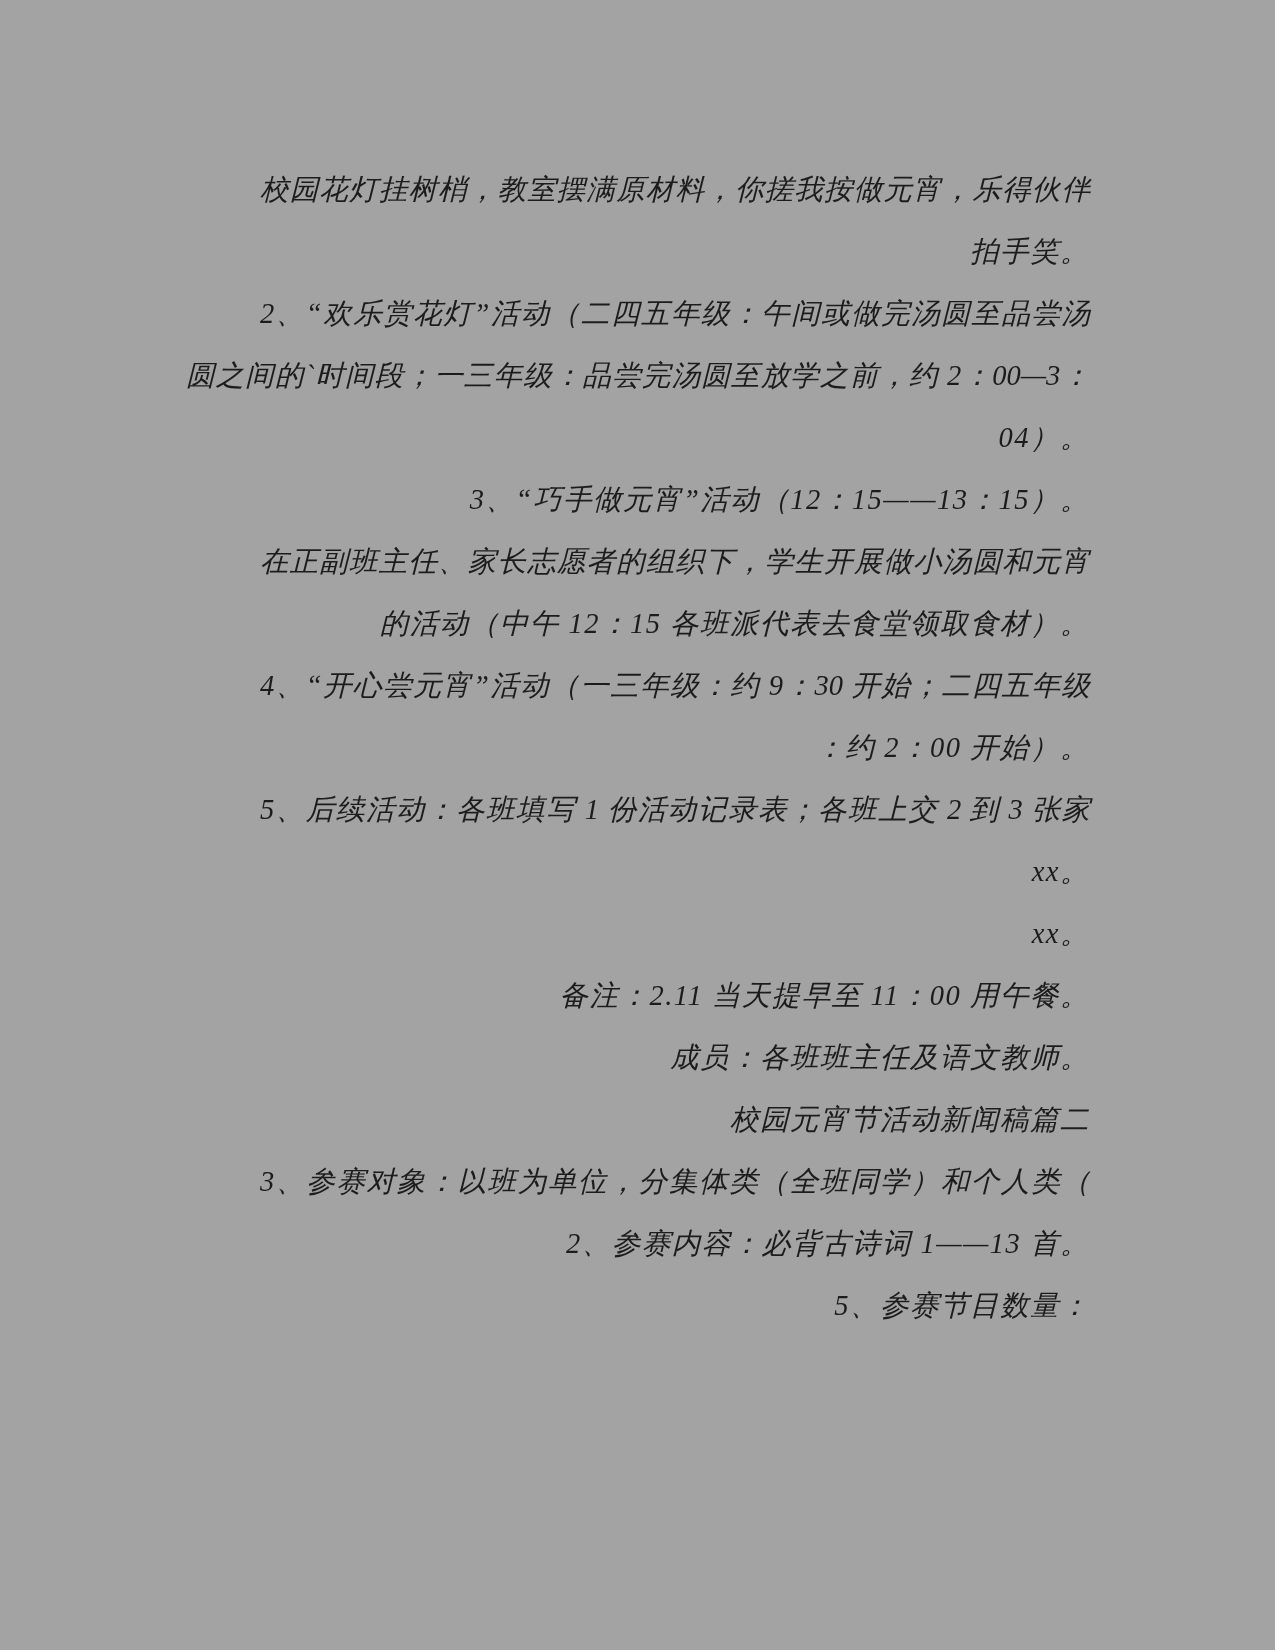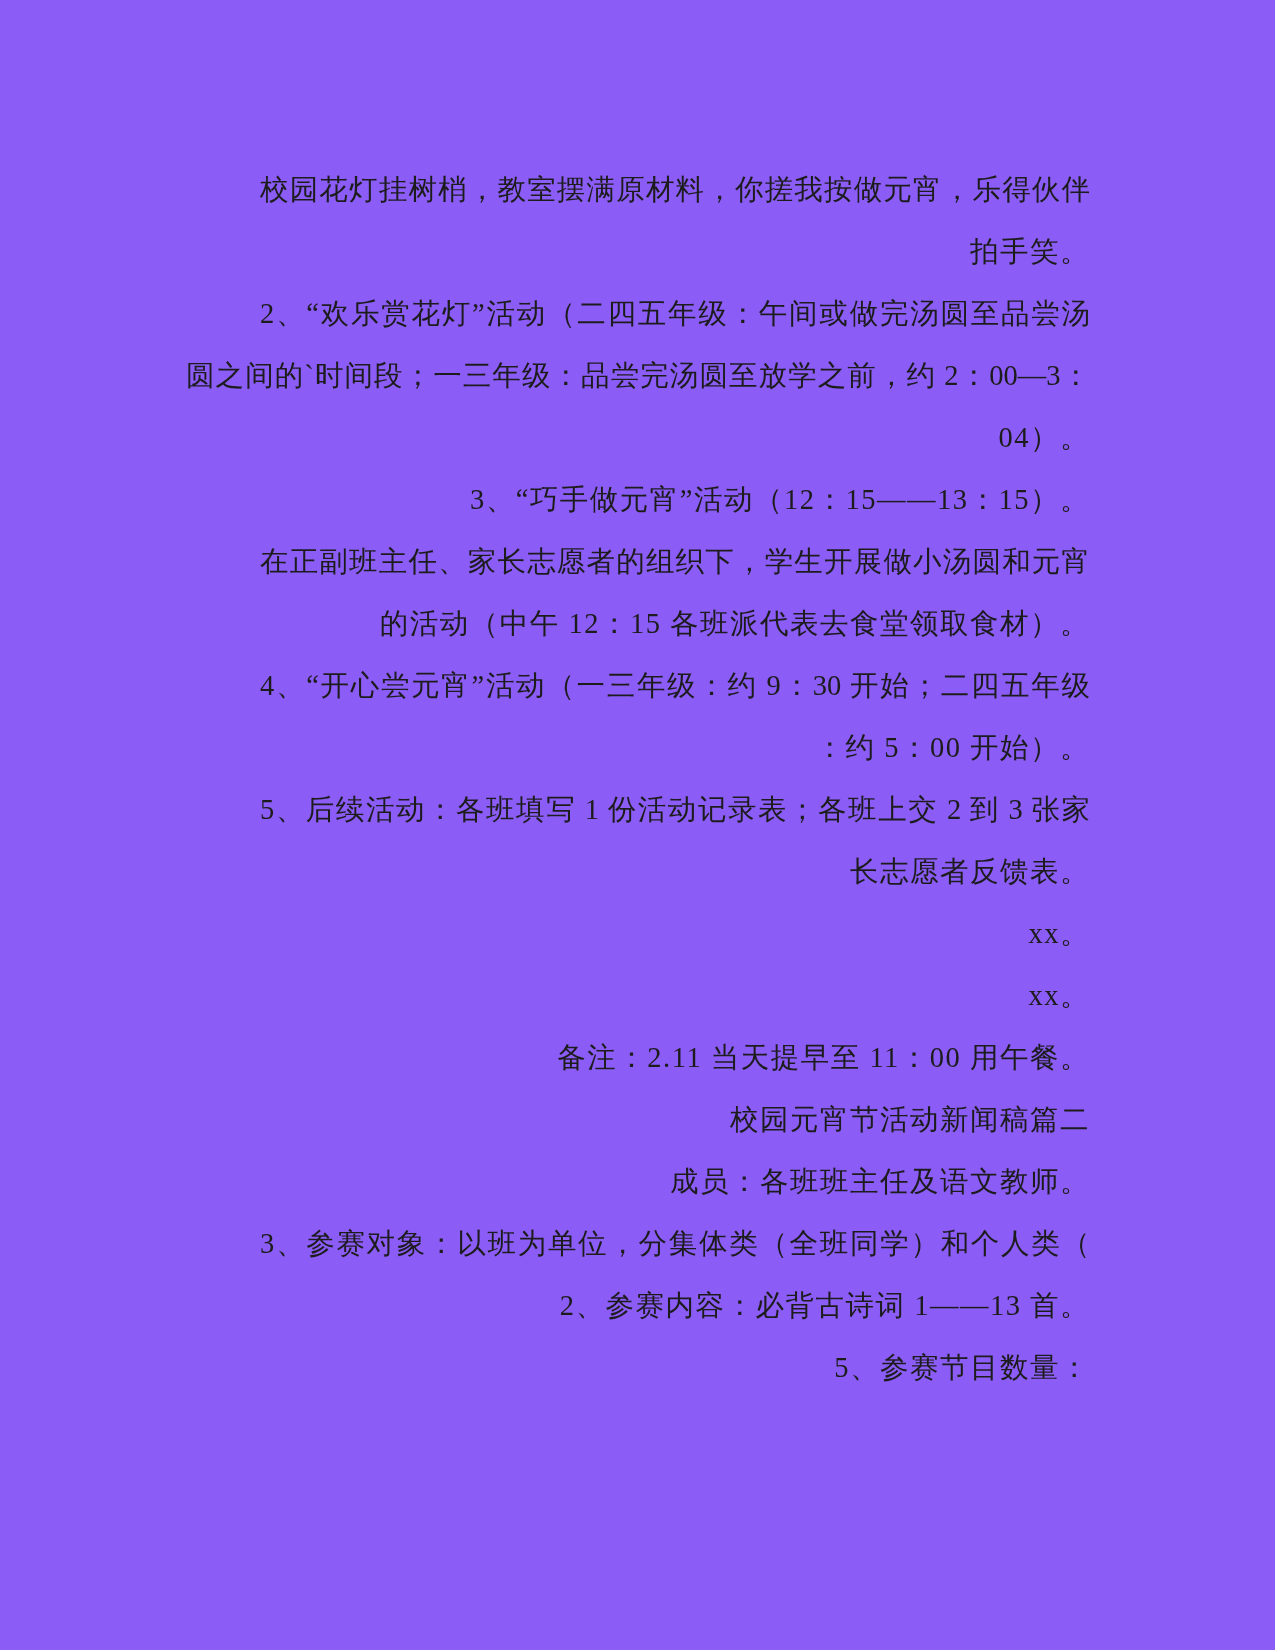--- a/index.html
+++ b/index.html
@@ -42,60 +42,59 @@
     text-align-last: justify;
   }
   
   .para.indent .line:first-child {
     text-indent: 74px;
   }
 </style>
 </head>
 <body>
 
-<div class="page" style="background: #8b5cf6;">
+<div class="page" style="background: #a3a3a3; font-style: italic;">
   <div class="doc-body" id="doc-body" style="color: rgb(28, 28, 28);">
       <div class="para indent">
         <div class="line fill">校园花灯挂树梢，教室摆满原材料，你搓我按做元宵，乐得伙伴</div>
         <div class="line">拍手笑。</div>
       </div>
       <div class="para indent">
         <div class="line fill">2、“欢乐赏花灯”活动（二四五年级：午间或做完汤圆至品尝汤</div>
         <div class="line fill">圆之间的`时间段；一三年级：品尝完汤圆至放学之前，约 2：00—3：</div>
         <div class="line">04）。</div>
       </div>
       <div class="para indent">
         <div class="line">3、“巧手做元宵”活动（12：15——13：15）。</div>
       </div>
       <div class="para indent">
         <div class="line fill">在正副班主任、家长志愿者的组织下，学生开展做小汤圆和元宵</div>
         <div class="line">的活动（中午 12：15 各班派代表去食堂领取食材）。</div>
       </div>
       <div class="para indent">
         <div class="line fill">4、“开心尝元宵”活动（一三年级：约 9：30 开始；二四五年级</div>
-        <div class="line">：约 5：00 开始）。</div>
+        <div class="line">：约 2：00 开始）。</div>
       </div>
       <div class="para indent">
         <div class="line fill">5、后续活动：各班填写 1 份活动记录表；各班上交 2 到 3 张家</div>
-        <div class="line">长志愿者反馈表。</div>
       </div>
       <div class="para indent">
         <div class="line">xx。</div>
       </div>
       <div class="para indent">
         <div class="line">xx。</div>
       </div>
       <div class="para indent">
         <div class="line">备注：2.11 当天提早至 11：00 用午餐。</div>
       </div>
       <div class="para indent">
-        <div class="line">校园元宵节活动新闻稿篇二</div>
+        <div class="line">成员：各班班主任及语文教师。</div>
       </div>
       <div class="para indent">
-        <div class="line">成员：各班班主任及语文教师。</div>
+        <div class="line">校园元宵节活动新闻稿篇二</div>
       </div>
       <div class="para indent">
         <div class="line fill">3、参赛对象：以班为单位，分集体类（全班同学）和个人类（</div>
       </div>
       <div class="para indent">
         <div class="line">2、参赛内容：必背古诗词 1——13 首。</div>
       </div>
       <div class="para indent">
         <div class="line">5、参赛节目数量：</div>
       </div>

